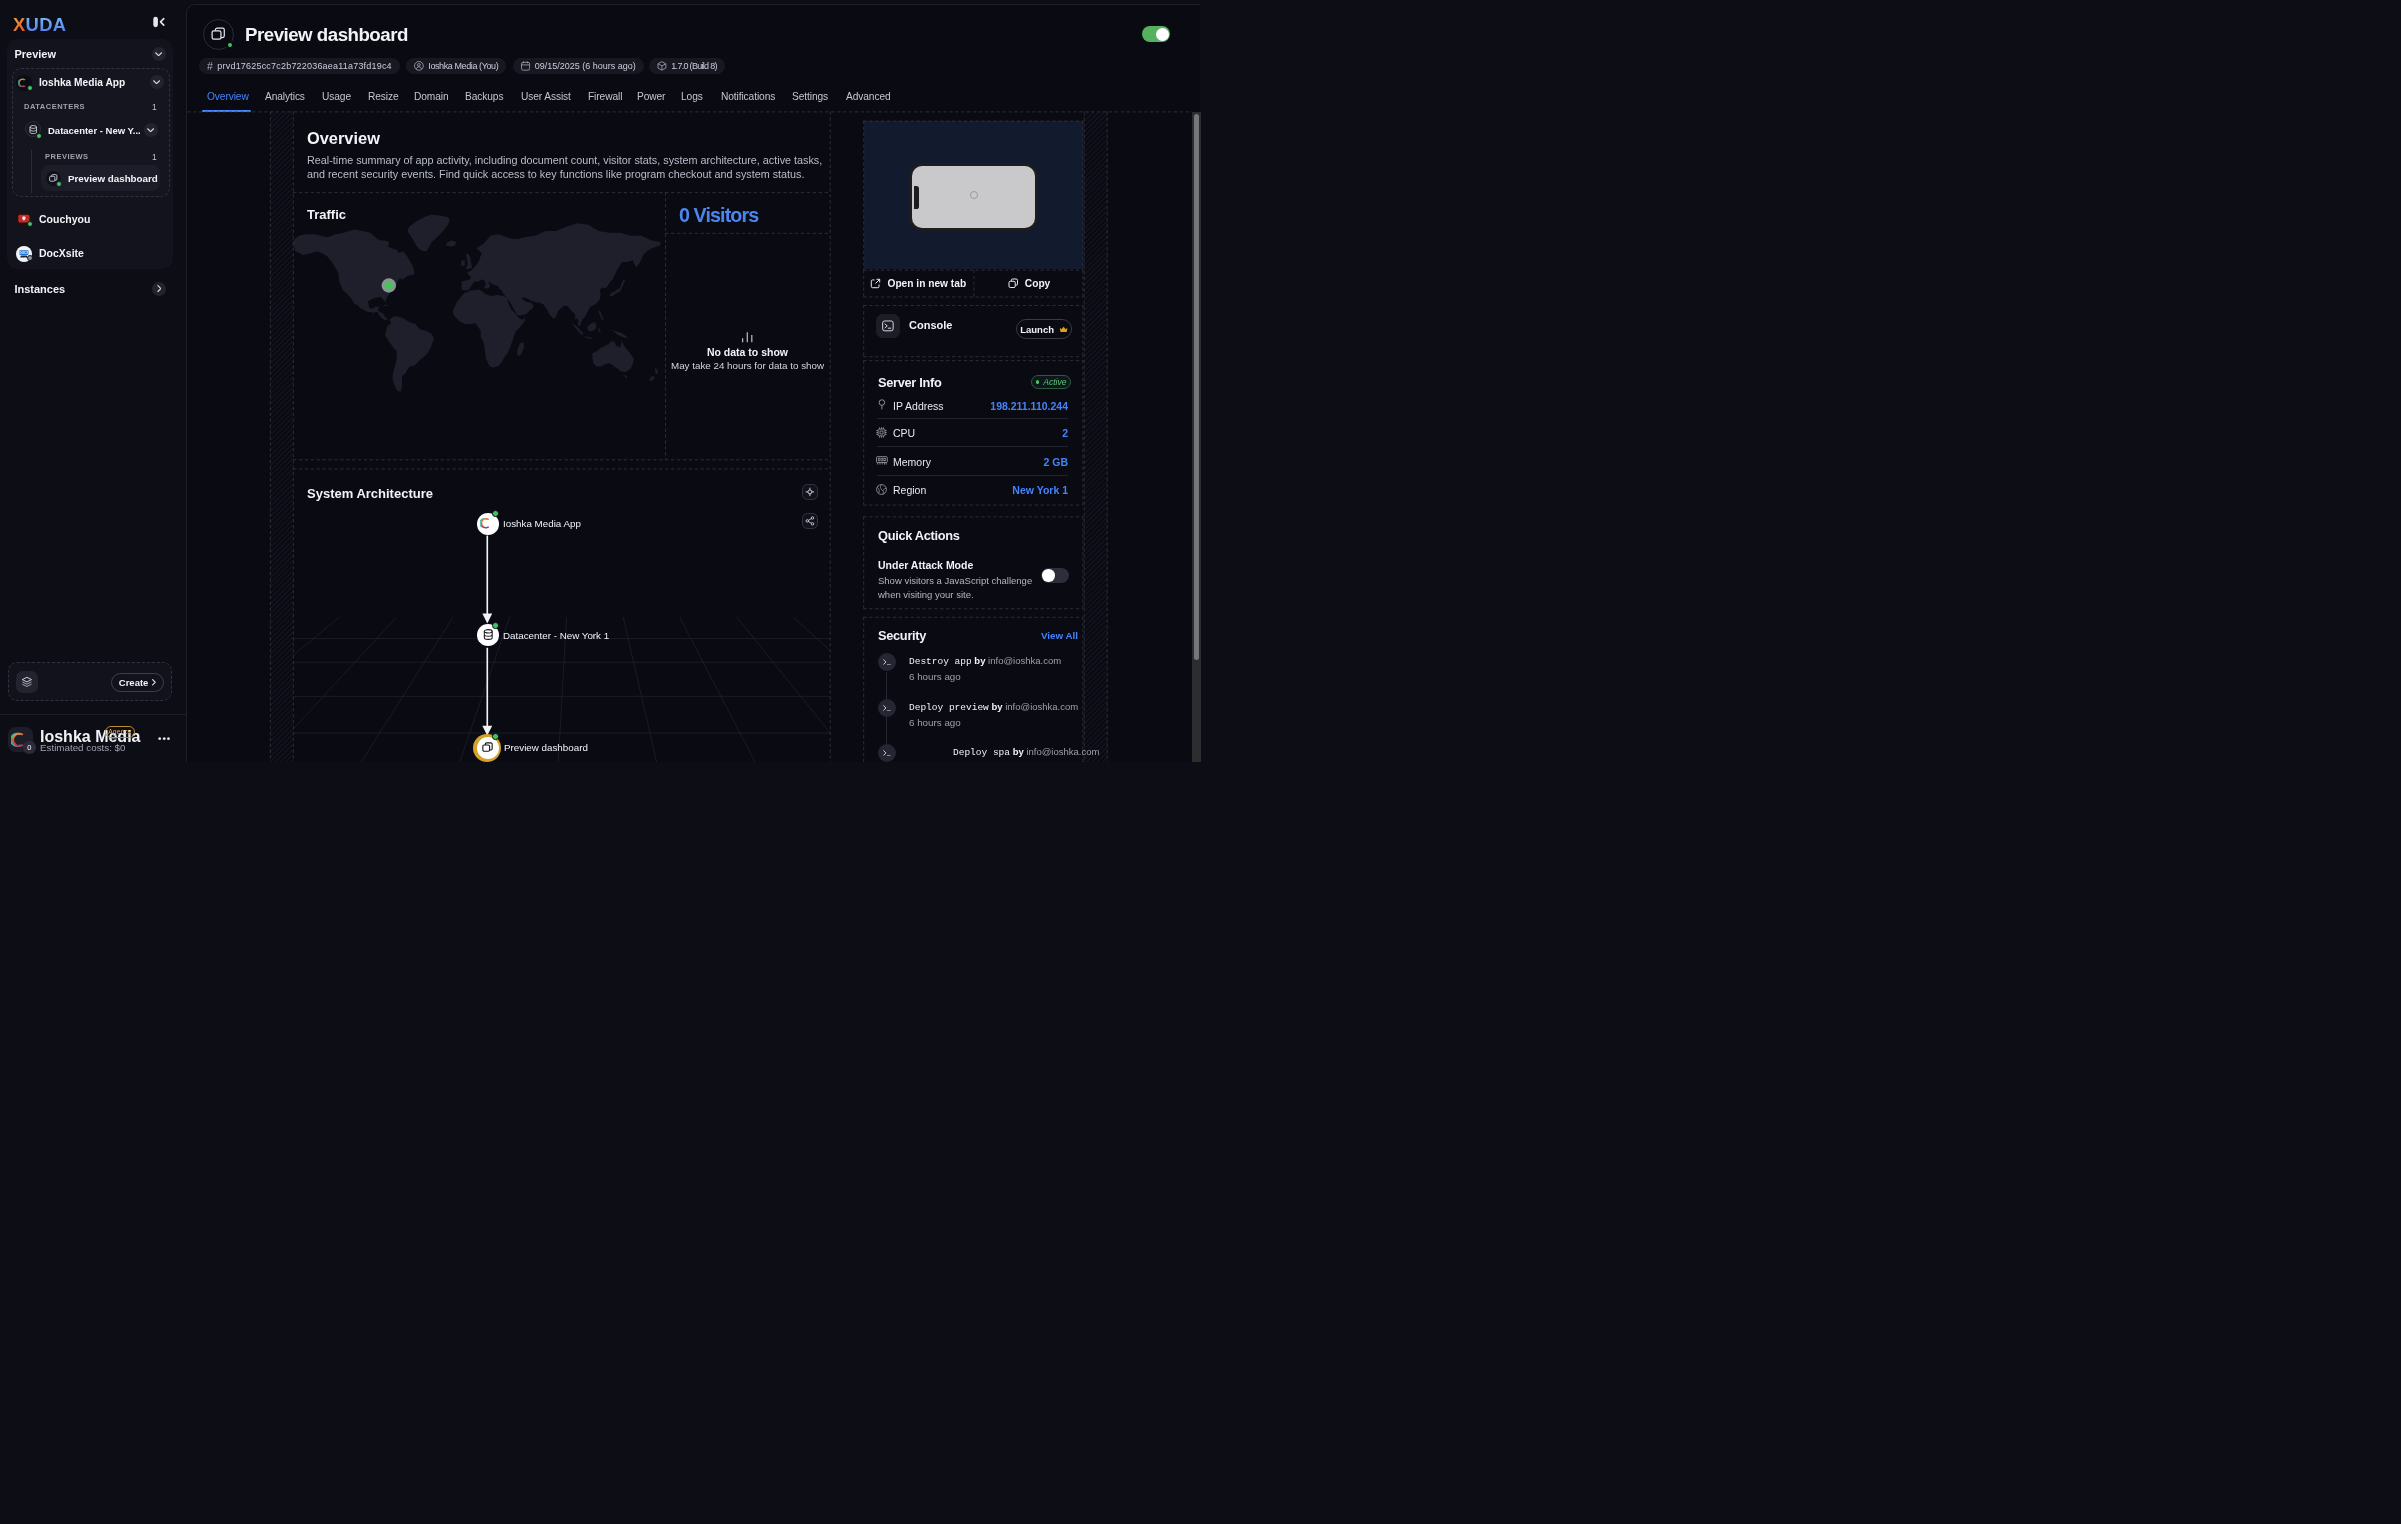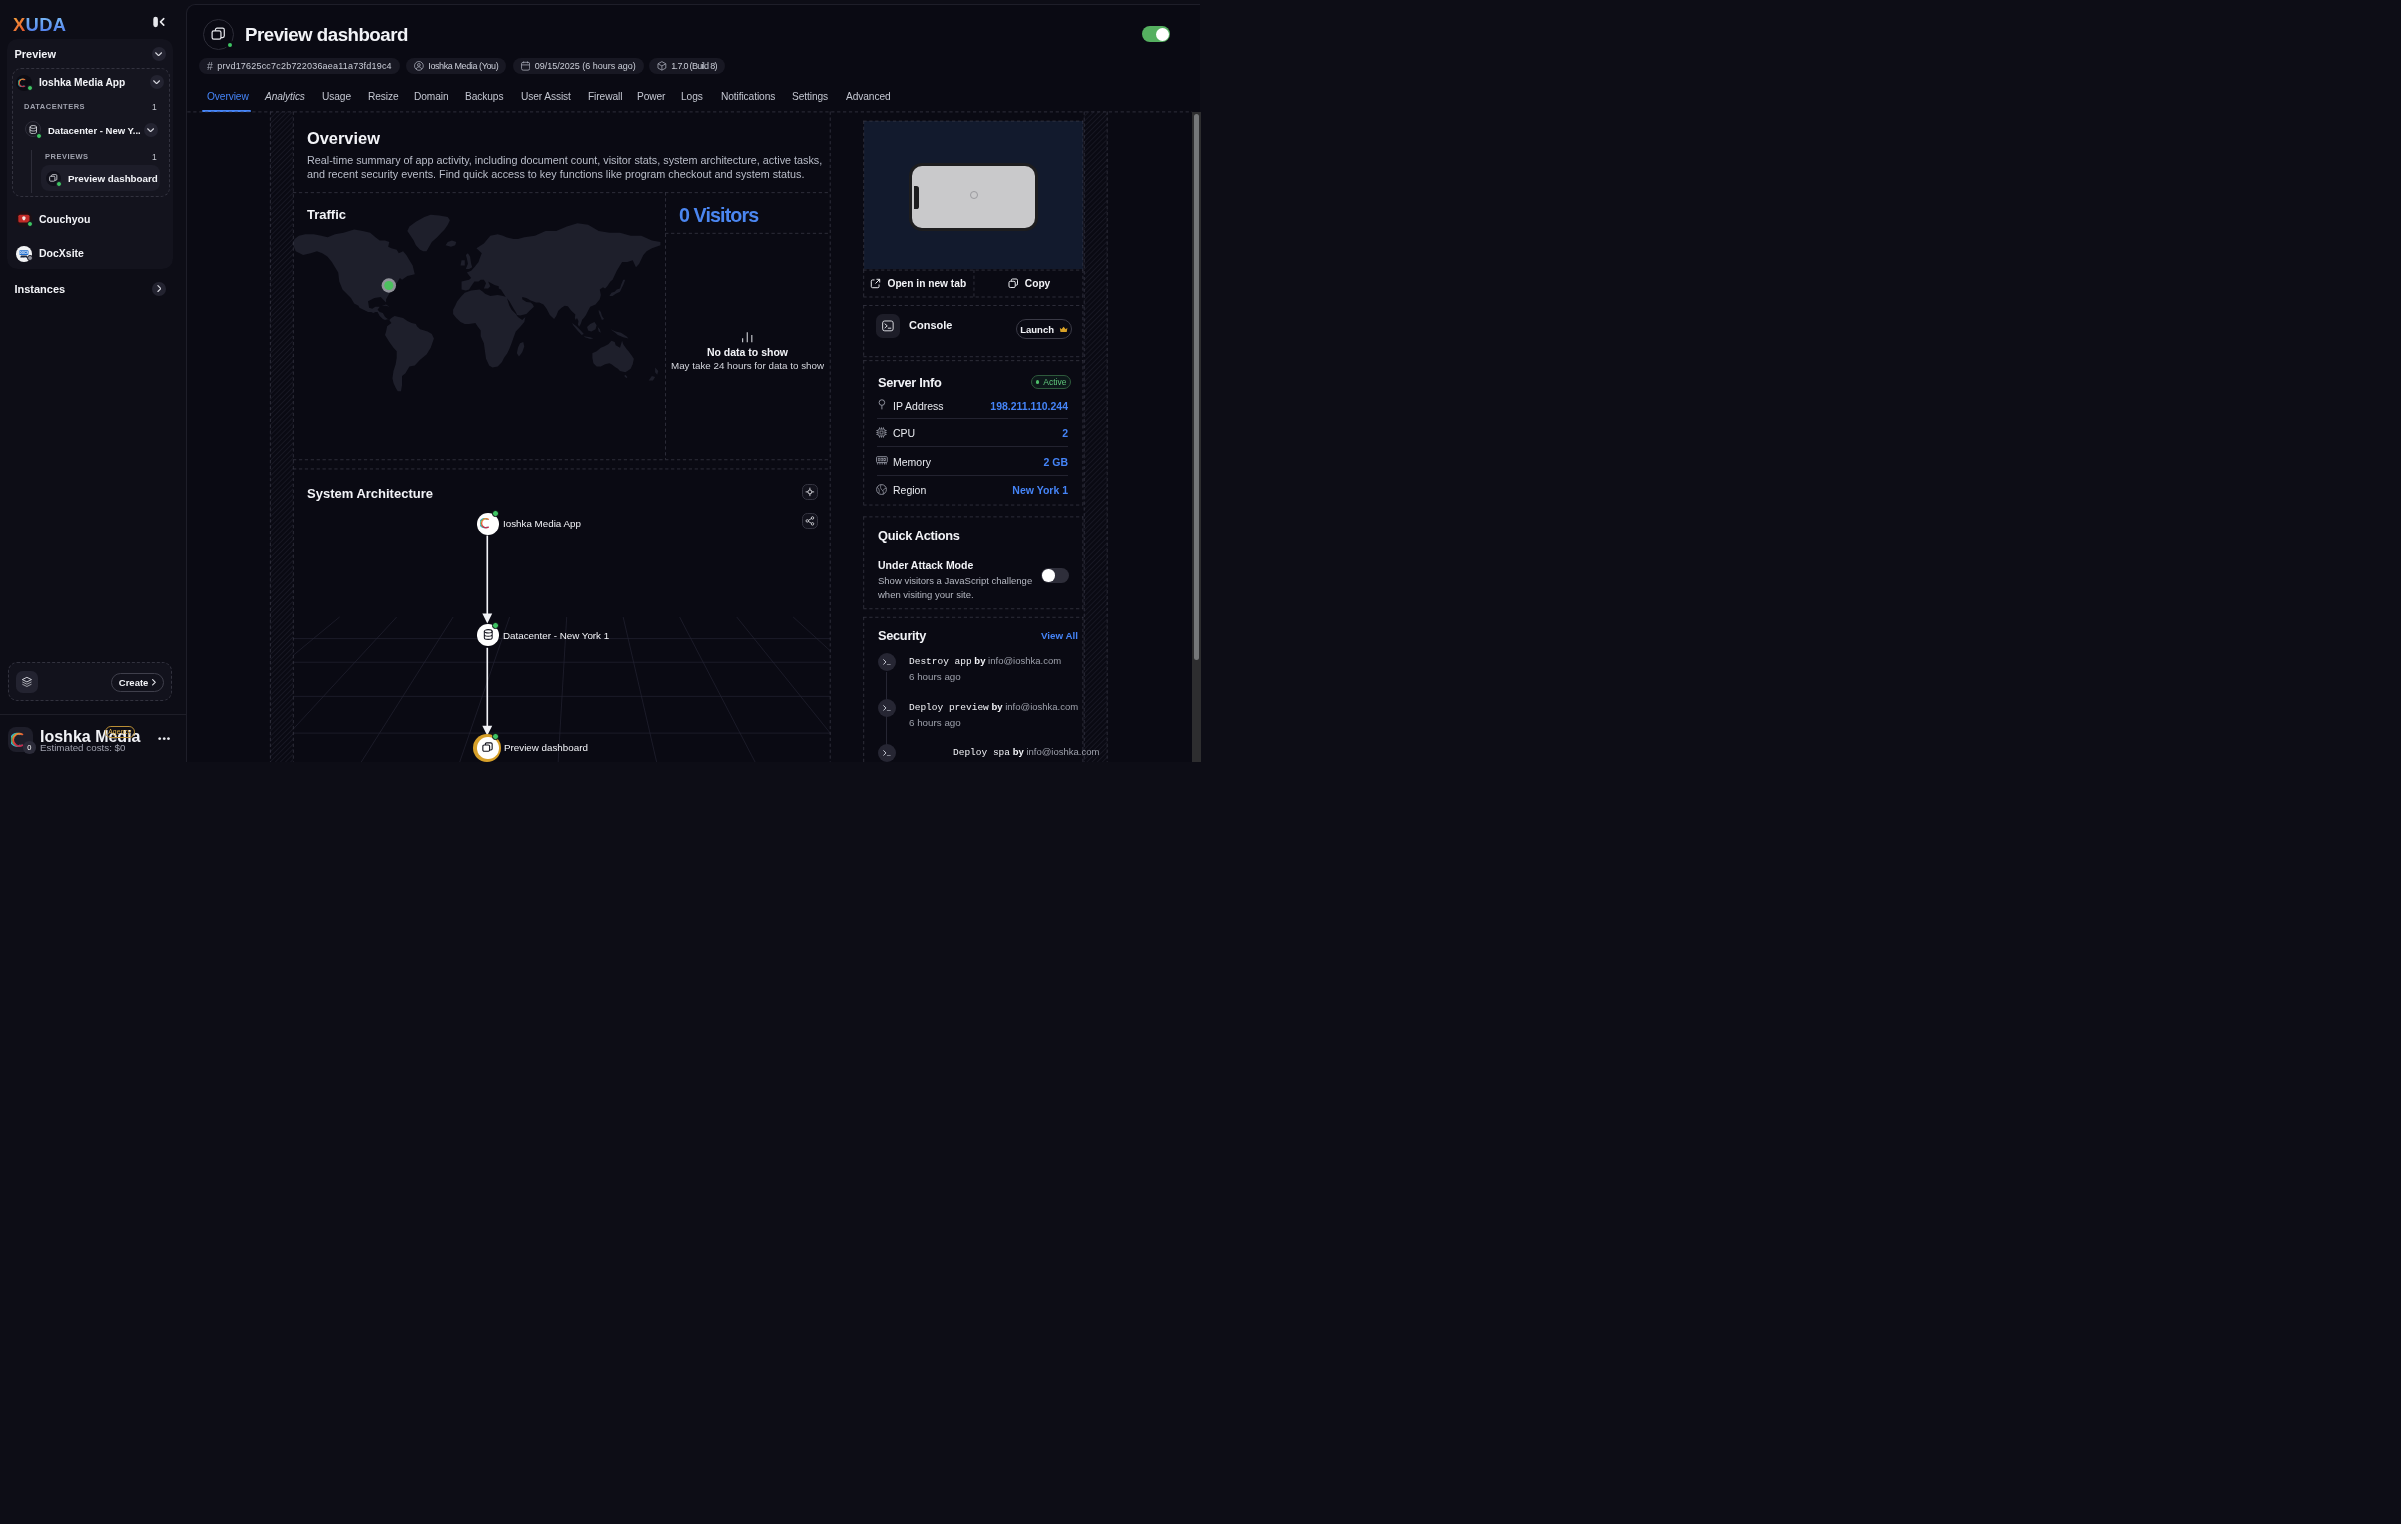--- a/index.html
+++ b/index.html
@@ -198,21 +198,21 @@
 </div>
 <div class="pill" style="left:649px;top:58px;">
   <svg width="9.8" height="9.8" viewBox="0 0 15 15">
         <path d="M7.5 1 L13.5 4.2 V10.8 L7.5 14 L1.5 10.8 V4.2 Z" stroke="#a9acb8" stroke-width="1.2" fill="none" stroke-linejoin="round"></path>
         <path d="M1.8 4.5 L7.5 7.5 L13.2 4.5 M7.5 7.5 V13.6" stroke="#a9acb8" stroke-width="1.2" fill="none"></path>
       </svg>
   <span style="letter-spacing:-0.7px;">1.7.0 (Build 8)</span>
 </div>
 
 <div class="abs tab" style="left:207px;top:91px;color:#4584f7;font-weight:500;">Overview</div>
-<div class="abs tab" style="left:265px;top:91px;font-style:italic;">Analytics</div>
+<div class="abs tab" style="left:265px;top:91px;">Analytics</div>
 <div class="abs tab" style="left:322px;top:91px;">Usage</div>
 <div class="abs tab" style="left:368px;top:91px;">Resize</div>
 <div class="abs tab" style="left:414px;top:91px;">Domain</div>
 <div class="abs tab" style="left:465px;top:91px;">Backups</div>
 <div class="abs tab" style="left:521px;top:91px;">User Assist</div>
 <div class="abs tab" style="left:588px;top:91px;">Firewall</div>
 <div class="abs tab" style="left:637px;top:91px;">Power</div>
 <div class="abs tab" style="left:681px;top:91px;">Logs</div>
 <div class="abs tab" style="left:721px;top:91px;">Notifications</div>
 <div class="abs tab" style="left:792px;top:91px;">Settings</div>
@@ -415,21 +415,21 @@
 </div>
 <div class="abs w" style="left:909px;top:319px;font-size:11px;font-weight:700;">Console</div>
 <div class="abs" style="left:1016px;top:319px;width:56px;height:20.4px;border:0.7px solid #3a3a46;border-radius:10.5px;display:flex;align-items:center;justify-content:center;gap:4.6px;">
   <span class="w" style="font-size:9.5px;font-weight:700;">Launch</span>
   <svg width="9.2" height="7.2" viewBox="0 0 14 11">
         <path d="M1.2 2.5 L3.8 5 L7 1 L10.2 5 L12.8 2.5 L11.8 9 H2.2 Z" fill="#d9a227"></path>
       </svg>
 </div>
 
 <div class="sechead" style="left:878px;top:375px;">Server Info</div>
-<div class="abs" style="left:1031px;top:375px;width:40px;height:13.8px;border:0.7px solid #2e5a3c;background:rgba(46,160,84,0.10);border-radius:7.2px;display:flex;align-items:center;justify-content:center;gap:3.9px;">
+<div class="abs" style="left:1031px;top:375px;width:40px;height:13.8px;border:0.7px solid #2e5a3c;background:rgba(46,160,84,0.10);border-radius:7.2px;display:flex;align-items:center;justify-content:center;gap:3.9px;font-style:italic;">
   <span style="width:3.9px;height:3.9px;border-radius:50%;background:#4fc06a;"></span>
   <span style="font-size:8.5px;color:#5fc77a;">Active</span>
 </div>
 <svg class="abs" style="left:877px;top:399px;" width="9.8" height="11" viewBox="0 0 15 17">
       <circle cx="7.5" cy="5.5" r="4.3" stroke="#9a9ca8" stroke-width="1.4" fill="none"></circle>
       <line x1="7.5" y1="9.8" x2="7.5" y2="16" stroke="#9a9ca8" stroke-width="1.4"></line>
     </svg>
 <div class="abs srow-label" style="left:893px;top:400px;">IP Address</div>
 <div class="abs srow-val" style="left:937px;top:400px;width:131px;text-align:right;">198.211.110.244</div>
 <div class="abs" style="left:877px;top:418px;width:191px;height:0.7px;background:#232330;"></div>

